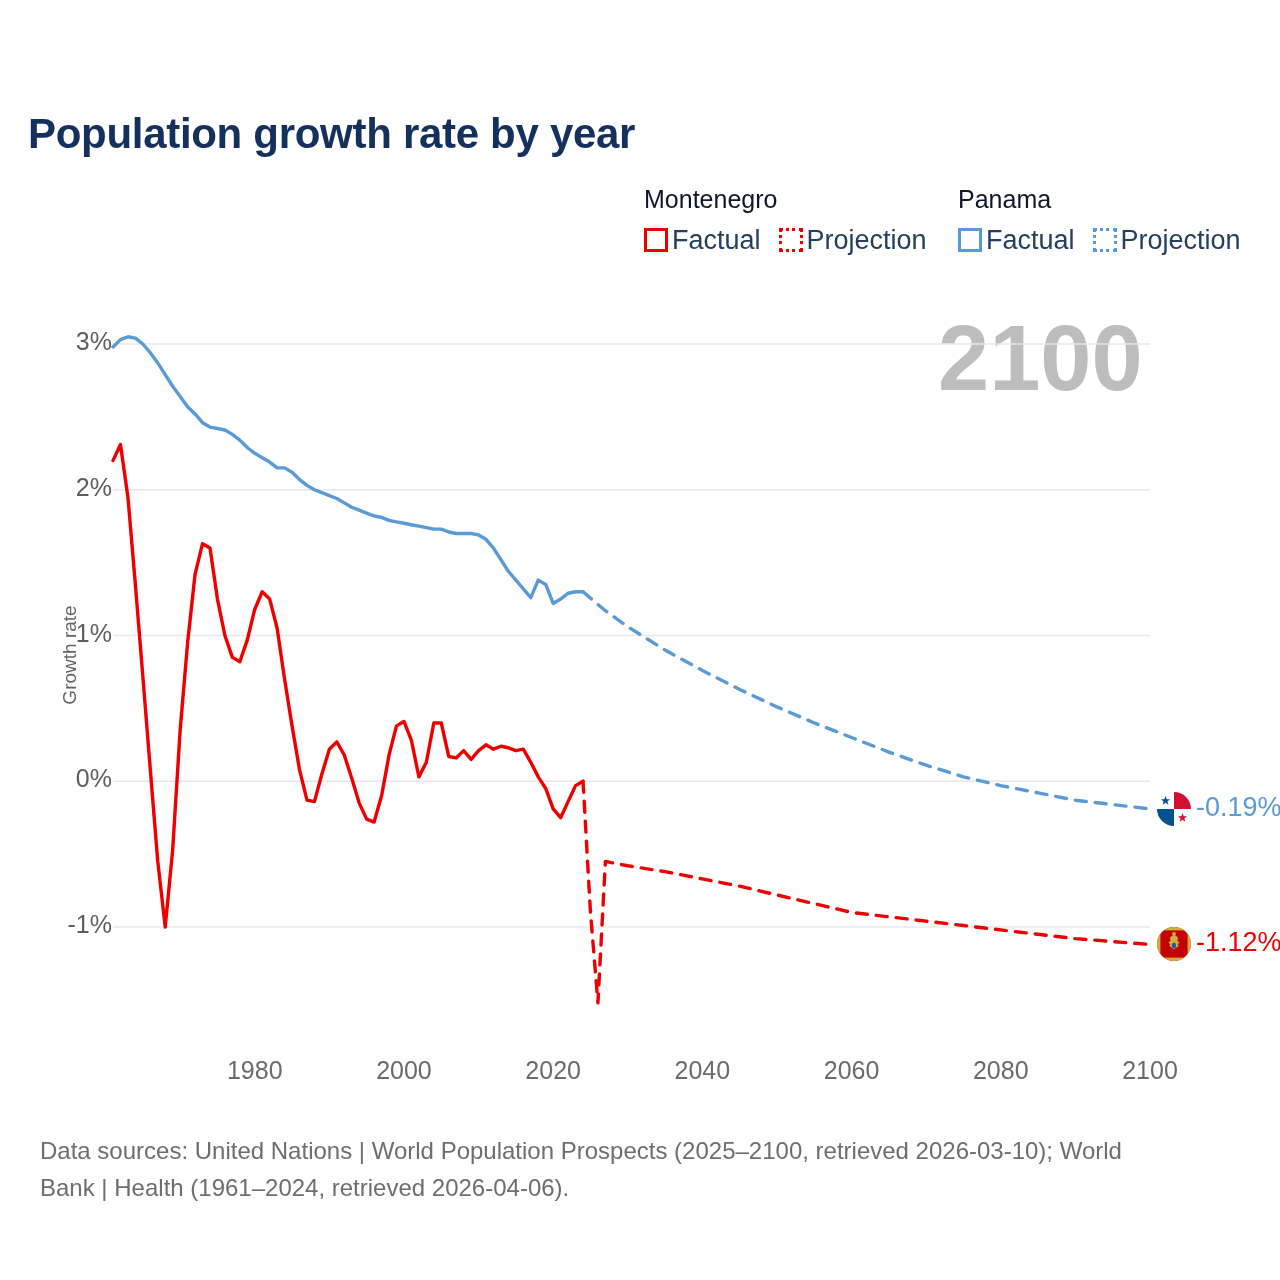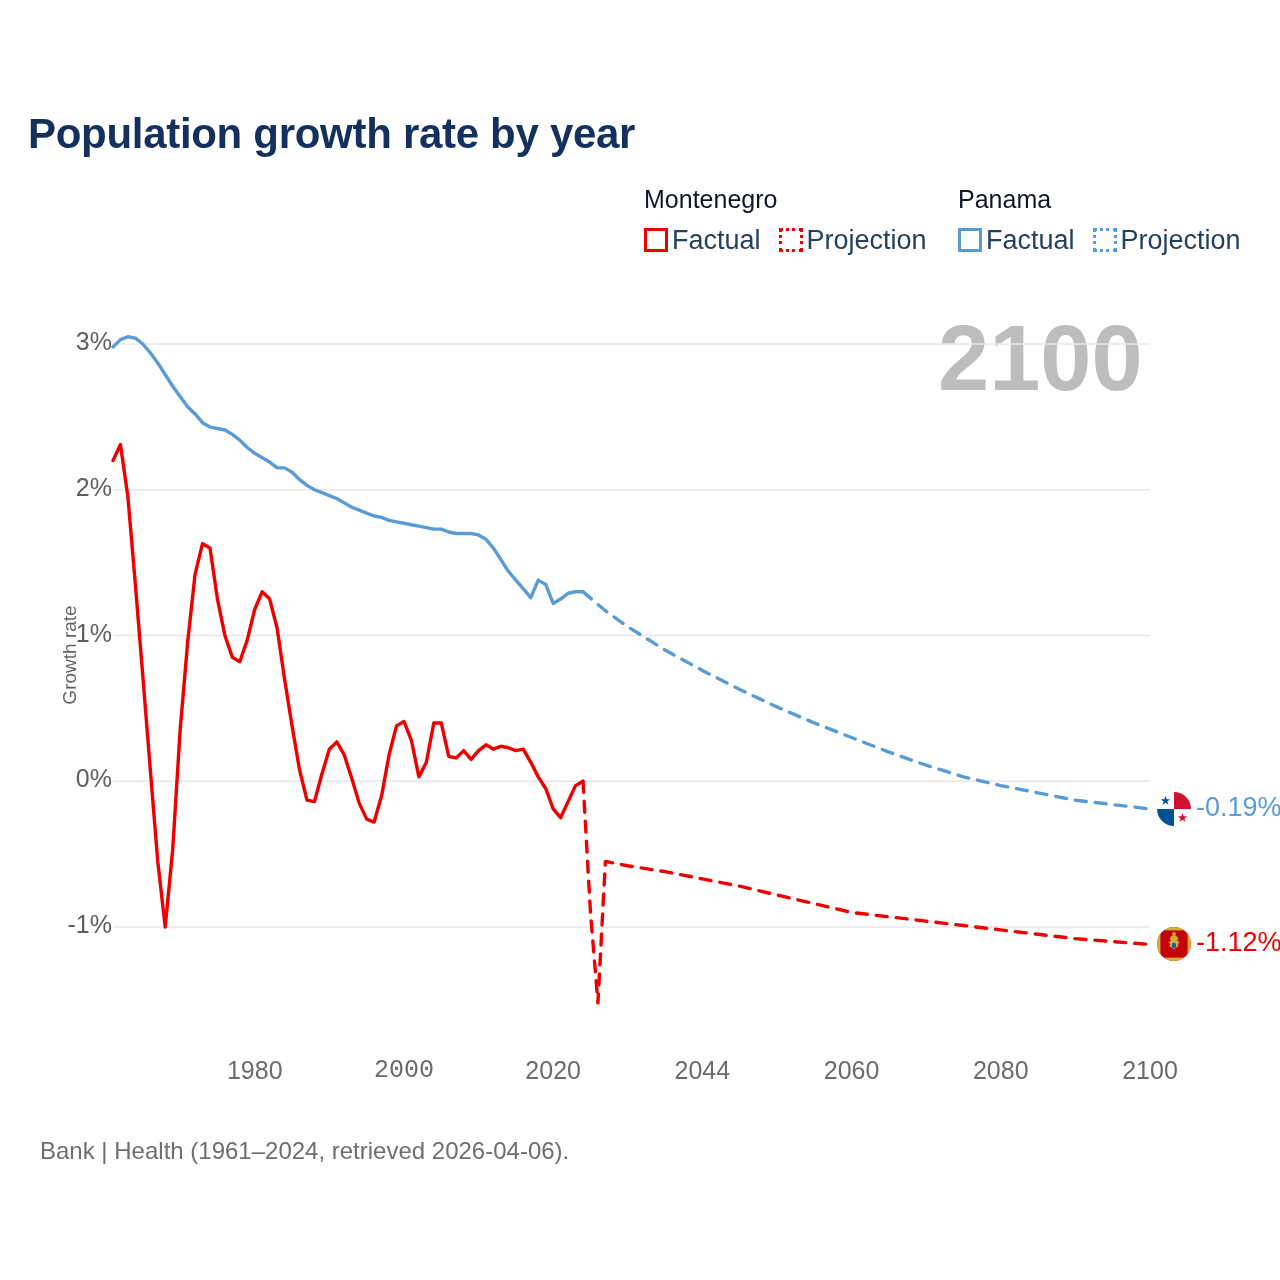--- a/index.html
+++ b/index.html
@@ -210,23 +210,23 @@
       </div>
       <div class="ytick-wrap" style="top: 720.25px;">
         <div class="ytick">0%</div>
       </div>
       <div class="ytick-wrap" style="top: 866px;">
         <div class="ytick">-1%</div>
       </div>
     </div>
   <div id="xtick-layer">
       <div class="xtick" style="left: 254.748px;">1980</div>
-      <div class="xtick" style="left: 403.957px; font-family: Liberation Mono, monospace;">2000</div>
+      <div class="xtick" style="left: 403.957px;">2000</div>
       <div class="xtick" style="left: 553.165px;">2020</div>
-      <div class="xtick" style="left: 702.374px;">2044</div>
+      <div class="xtick" style="left: 702.374px;">2040</div>
       <div class="xtick" style="left: 851.583px;">2060</div>
       <div class="xtick" style="left: 1000.79px;">2080</div>
       <div class="xtick" style="left: 1150px;">2100</div>
     </div>
   <div id="marker-layer">
       <div class="flag-marker" style="left: 1157px; top: 747.942px;">
         <svg width="34" height="34" viewBox="0 0 34 34">
           <rect x="0" y="0" width="17" height="17" fill="#ffffff"></rect>
           <rect x="17" y="0" width="17" height="17" fill="#d21034"></rect>
           <rect x="0" y="17" width="17" height="17" fill="#005293"></rect>
@@ -247,16 +247,17 @@
             <path d="M17 8.5 c2.4 0 4 1.4 4 3 0 1.2-.9 2-.9 2 l2.6 2.2 -2.2 1.4 1.2 1.6 -4.7 3.8 -4.7-3.8 1.2-1.6 -2.2-1.4 2.6-2.2 s-.9-.8-.9-2 c0-1.6 1.6-3 4-3 z"></path>
             <circle cx="17" cy="7" r="1.9"></circle>
           </g>
           <ellipse cx="17" cy="18.5" rx="2.1" ry="3.1" fill="#1b5fa8"></ellipse>
         </svg>
       </div>
       <div class="end-label red" style="left: 1196px; top: 883.49px;">-1.12%</div>
     </div>
 
   <div class="footer">
+    <div>Data sources: United Nations | World Population Prospects (2025–2100, retrieved 2026-03-10); World</div>
     <div>Bank | Health (1961–2024, retrieved 2026-04-06).</div>
   </div>
 
 </div>
 
 </body></html>

